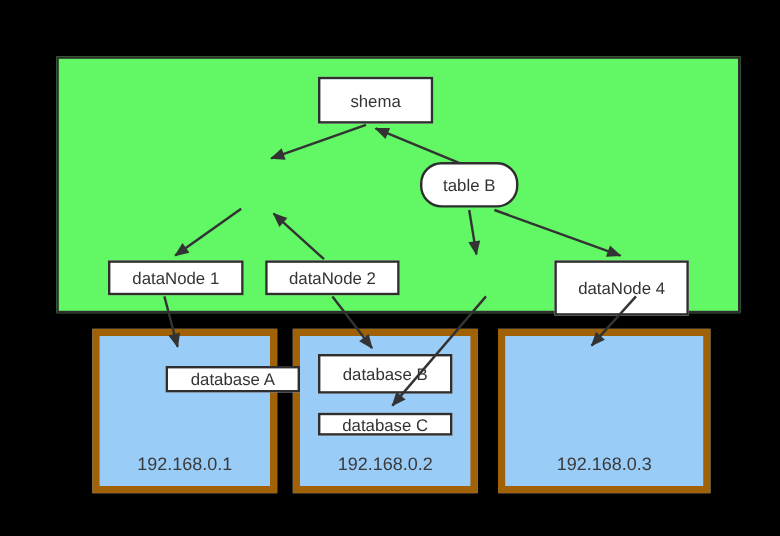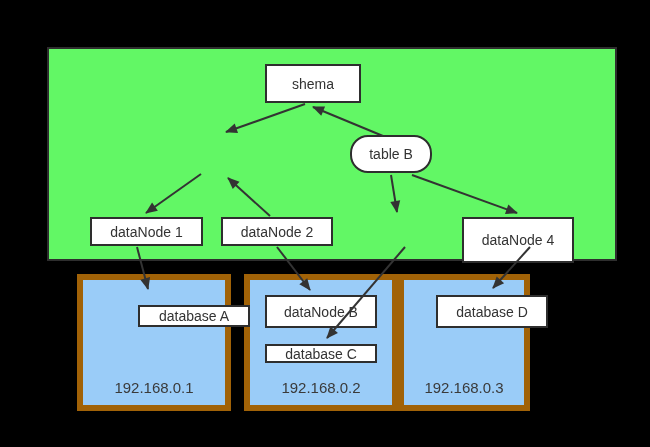--- a/index.html
+++ b/index.html
@@ -69,36 +69,35 @@
 <div class="stage">
 
   <div class="cluster-panel"></div>
 
   <div class="host-panel" style="left:77px; width:154px;">
     <div class="ip">192.168.0.1</div>
   </div>
   <div class="host-panel" style="left:244px; width:154px;">
     <div class="ip">192.168.0.2</div>
   </div>
-  <div class="host-panel" style="left:398px; width:132px;">
+  <div class="host-panel" style="left:415px; width:177px;">
     <div class="ip">192.168.0.3</div>
   </div>
 
   <div class="node" style="left:265px; top:64px; width:96px; height:39px;">shema</div>
 
   <div class="node" style="left:350px; top:135px; width:82px; height:38px;border-radius:18px;">table B</div>
 
   <div class="node" style="left:90px; top:217px; width:113px; height:29px;">dataNode 1</div>
   <div class="node" style="left:221px; top:217px; width:112px; height:29px;text-align:center;">dataNode 2</div>
   <div class="node" style="left:462px; top:217px; width:112px; height:46px;">dataNode 4</div>
 
   <div class="node" style="left:98px; top:305px; width:112px; height:22px;margin-left:40px;">database A</div>
-  <div class="node" style="left:265px; top:295px; width:112px; height:33px;">dataNode B</div>
+  <div class="node" style="left:265px; top:295px; width:112px; height:33px;">database B</div>
   <div class="node" style="left:265px; top:344px; width:112px; height:19px;">database C</div>
-  <div class="node" style="left:436px; top:295px; width:112px; height:33px;">database D</div>
 
   <svg class="edges-layer" viewBox="0 0 650 447" xmlns="http://www.w3.org/2000/svg">
     <defs>
       <marker id="arrow" markerUnits="userSpaceOnUse" markerWidth="14" markerHeight="12" refX="12" refY="6" orient="auto">
         <path d="M1,1 L13,6 L1,11 Z" fill="#333333"></path>
       </marker>
     </defs>
     <line x1="305" y1="104" x2="226" y2="132" marker-end="url(#arrow)"></line>
     <line x1="383" y1="136" x2="313" y2="107" marker-end="url(#arrow)"></line>
     <line x1="201" y1="174" x2="146" y2="213" marker-end="url(#arrow)"></line>

